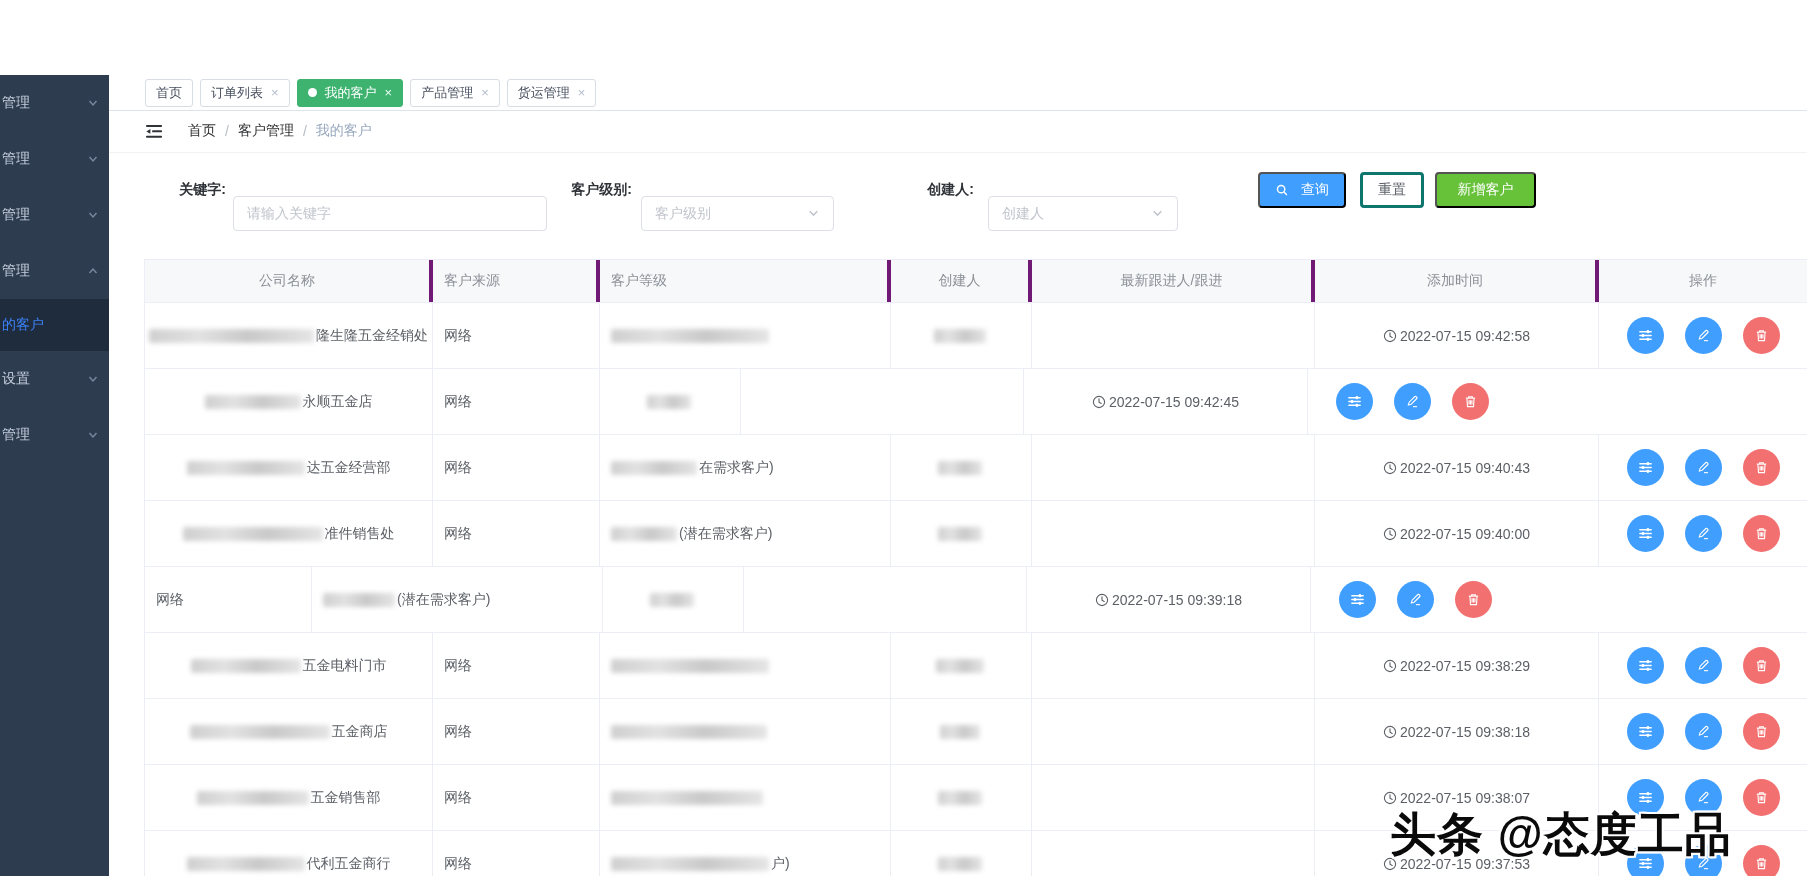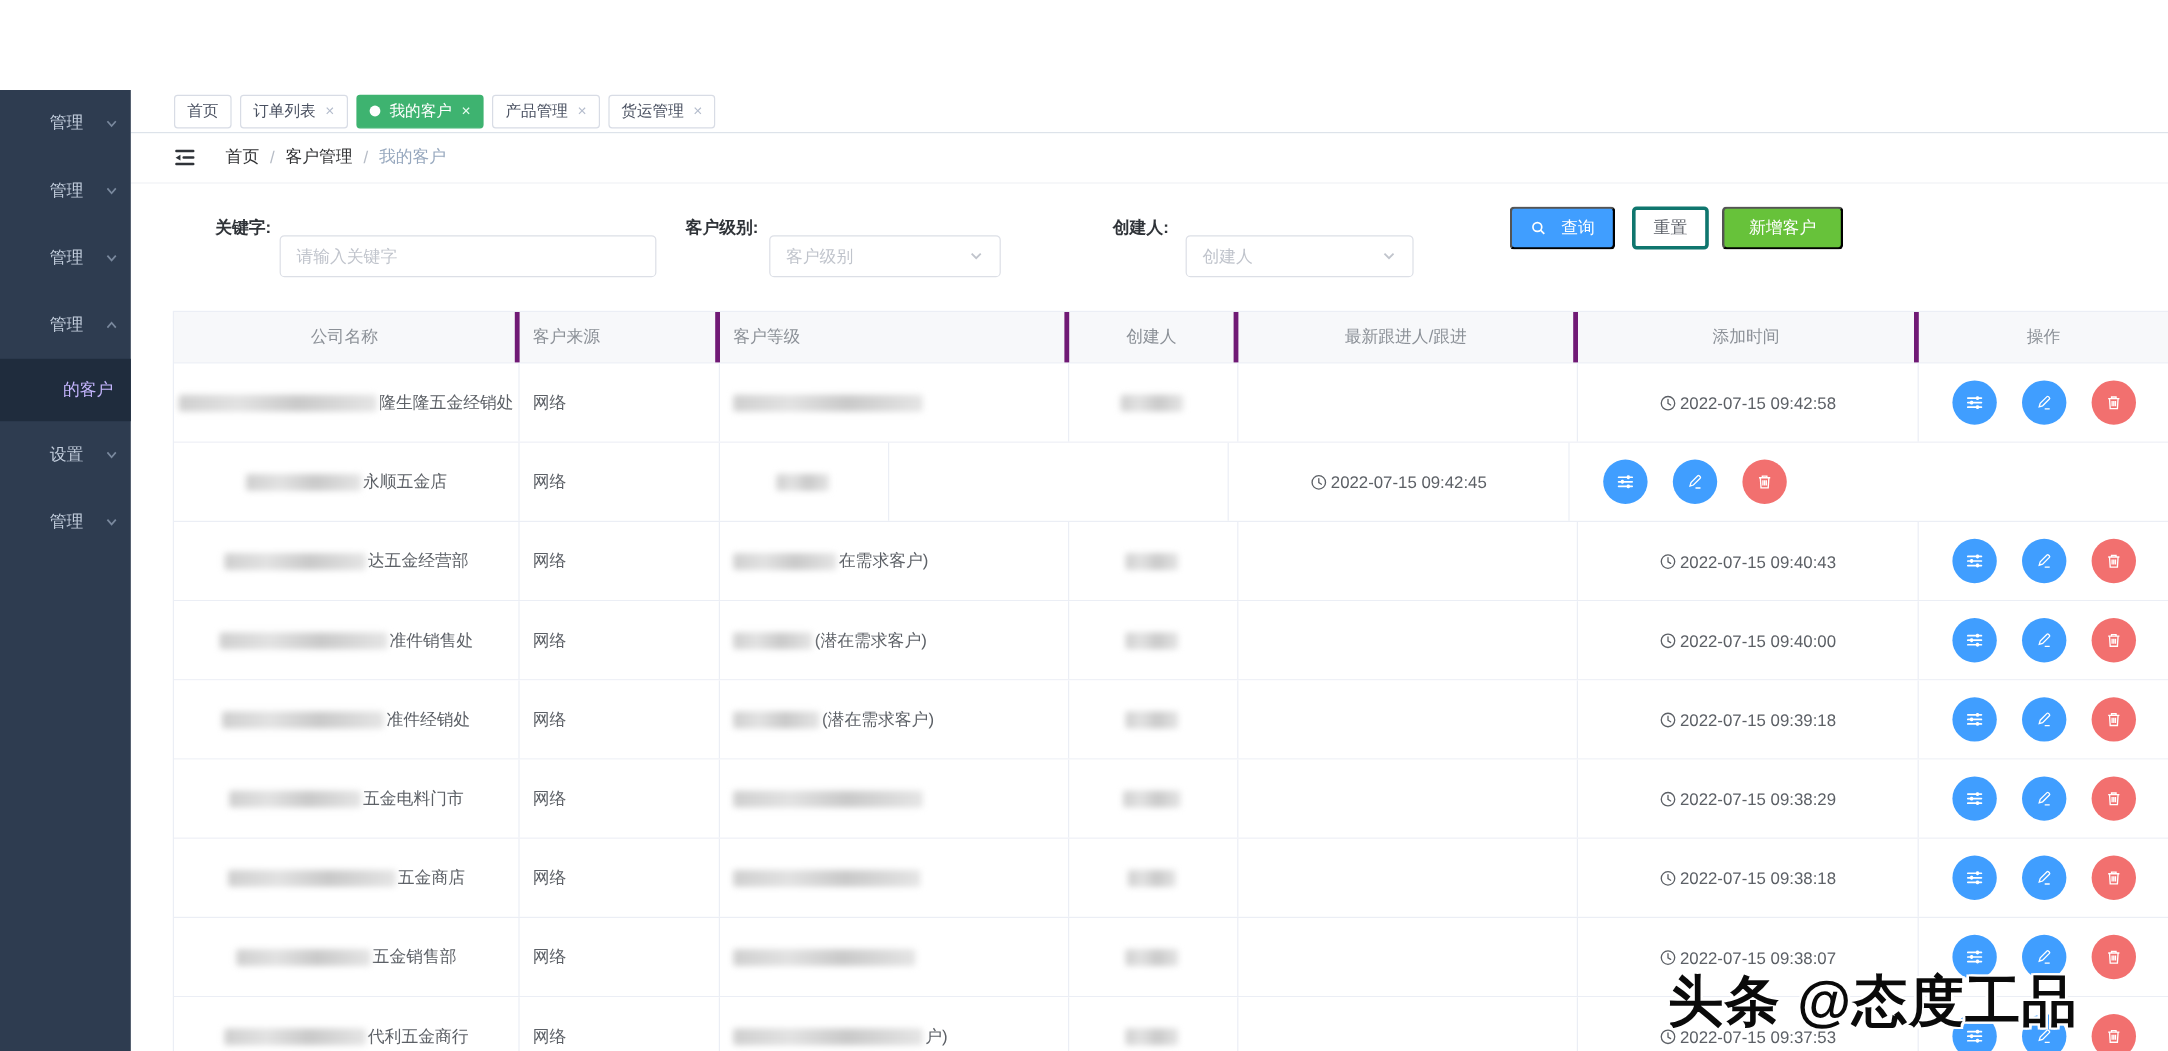--- a/index.html
+++ b/index.html
@@ -15,23 +15,23 @@
   .brand{position:absolute;left:40px;top:28px;font-size:26px;font-weight:bold;color:#24333c;letter-spacing:2px;}
   .brand-tagline{position:absolute;left:166px;top:42px;font-size:12px;font-weight:bold;color:#33434c;letter-spacing:1px;}
   .brand-site{position:absolute;left:42px;top:61px;font-size:10px;color:#9aa4ab;letter-spacing:.5px;}
   .top-right{position:absolute;right:8px;top:0;height:50px;display:flex;align-items:center;gap:22px;}
   .company-name{font-size:16px;color:#2f3438;}
   .account{font-size:15px;color:#8b949c;display:flex;align-items:center;gap:7px;}
   .caret{font-size:9px;color:#4a5056;}
 
   
   .sidebar{position:absolute;left:0;top:75px;width:109px;bottom:0;background:#2e3c50;z-index:4;}
-  .sb-item{position:relative;height:56px;display:flex;align-items:center;color:#c3cedd;font-size:14px;cursor:pointer;justify-content:center;}
+  .sb-item{position:relative;height:56px;display:flex;align-items:center;color:#c3cedd;font-size:14px;cursor:pointer;}
   .sb-item .sb-label{margin-left:2px;white-space:nowrap;}
-  .sb-item.active{height:52px;background:#1f2c3d;color:#c4b5fd;padding-left:36px;}
+  .sb-item.active{height:52px;background:#1f2c3d;color:#3b82f6;}
   .chev{position:absolute;right:10px;width:12px;height:12px;opacity:.85;}
   .chev.up{transform:rotate(180deg);}
 
   
   .tabbar{position:absolute;left:109px;top:75px;right:0;height:35px;background:#fff;
           border-bottom:1px solid #dde3ea;display:flex;align-items:center;padding-left:36px;gap:7px;z-index:3;}
   .tab{height:28px;display:flex;align-items:center;gap:8px;border:1px solid #d8dce5;border-radius:3px;
        background:#fff;padding:0 10px;font-size:13px;color:#495060;cursor:pointer;box-sizing:border-box;white-space:nowrap;}
   .tab.active{background:#3eb370;border-color:#3eb370;color:#fff;}
   .dot{width:9px;height:9px;border-radius:50%;background:#fff;}
@@ -419,24 +419,20 @@
               <svg width="15" height="15" viewBox="0 0 16 16" fill="none" stroke="#fff" stroke-width="1.2">
                 <path d="M3 4.4h10"></path>
                 <path d="M6 4.4V3h4v1.4"></path>
                 <path d="M4.2 4.4l.6 9h6.4l.6-9"></path>
                 <path d="M6.5 6.6v4.6M8 6.6v4.6M9.5 6.6v4.6"></path>
               </svg>
             </button>
           </div>
         </div>
         <div class="tr">
-          <div class="td c0">
-            <span class="blur" style="width:135px"></span>
-            <span>准件经销处</span>
-          </div>
           <div class="td c1 left">网络</div>
           <div class="td c2 left">
             <span class="blur" style="width:72px"></span>
             <span>(潜在需求客户)</span>
           </div>
           <div class="td c3">
             <span class="blur" style="width:44px"></span>
           </div>
           <div class="td c4"></div>
           <div class="td c5 time-cell">

